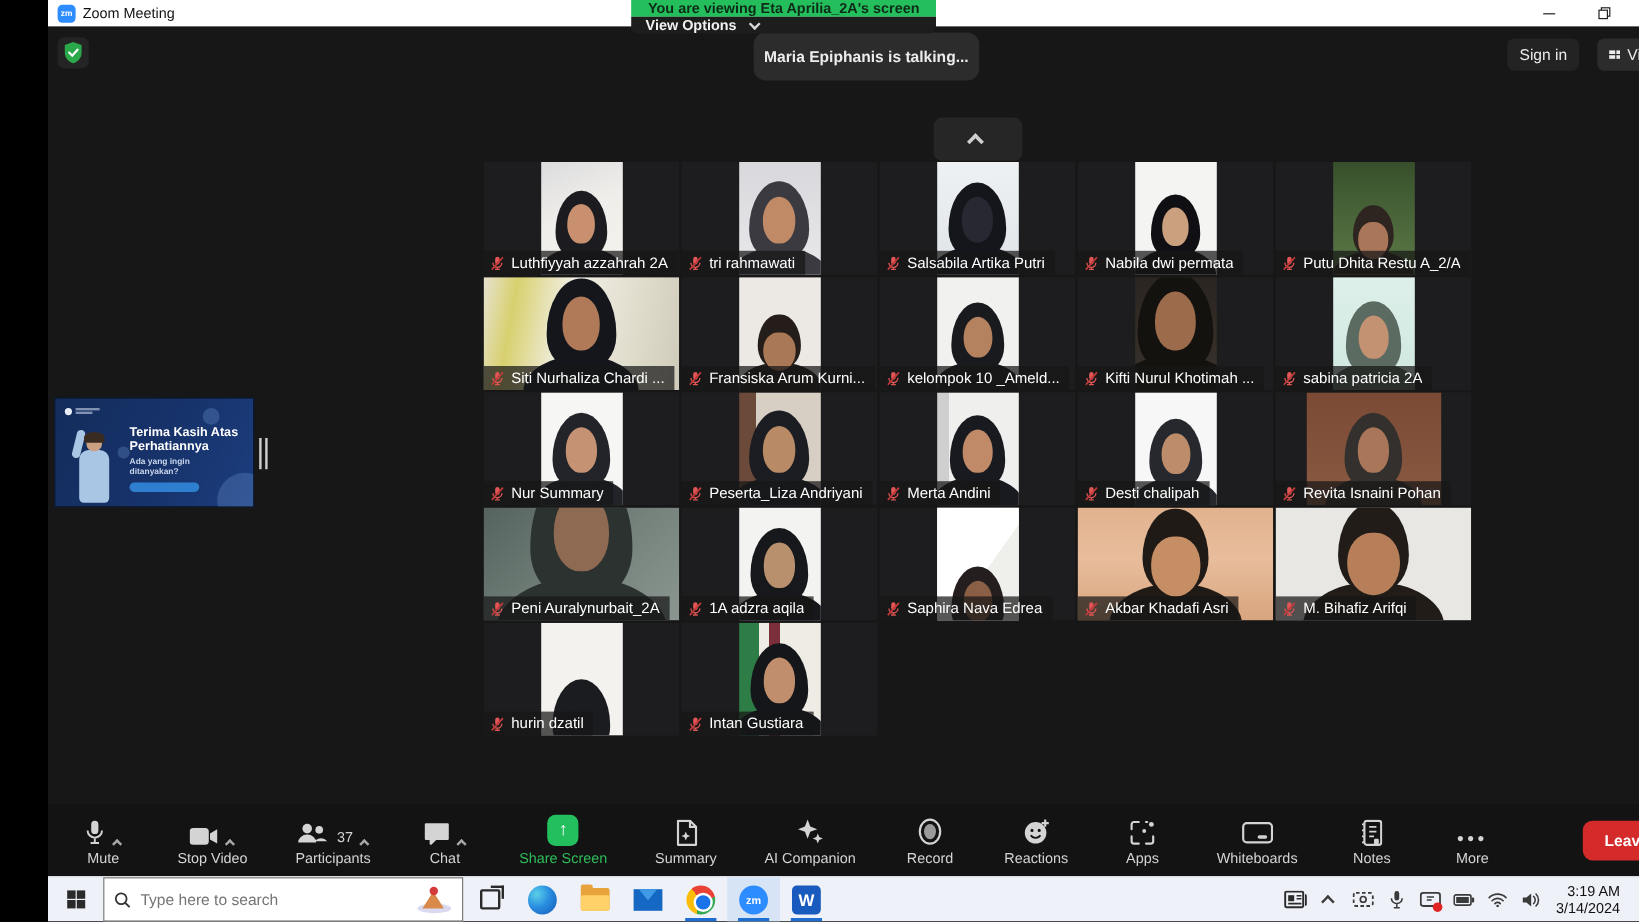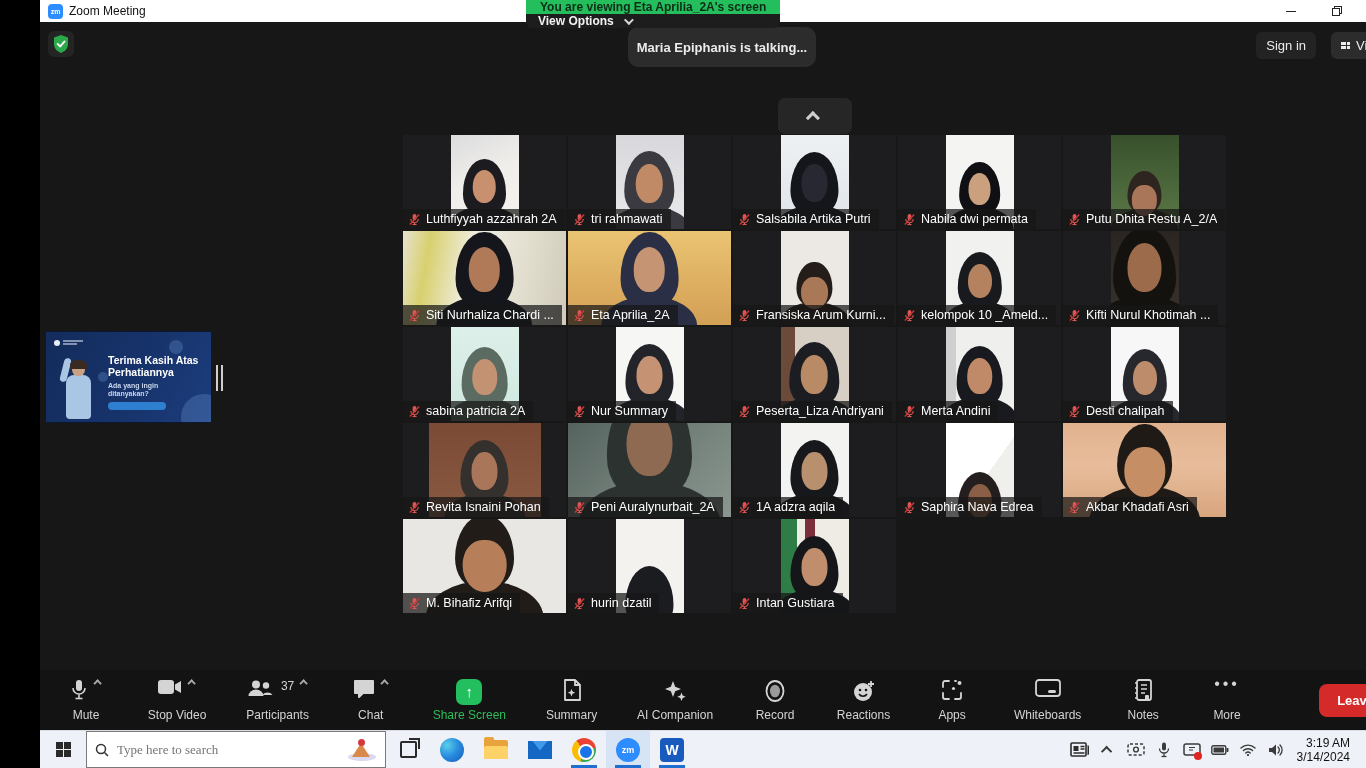--- a/index.html
+++ b/index.html
@@ -63,35 +63,35 @@
   .th-hair { position:absolute; left:12px; top:0; width:17px; height:9px; border-radius:50% 50% 0 0; background:#3a2b22; }
   .th-body { position:absolute; left:8px; top:15px; width:25px; height:44px; border-radius:8px 8px 4px 4px; background:#a9c6e4; }
   .th-arm { position:absolute; left:4px; top:-2px; width:7px; height:24px; border-radius:4px; background:#a9c6e4; transform:rotate(14deg); }
   .drag-handle { position:absolute; left:176px; top:343px; display:flex; gap:3px; cursor:ew-resize; }
   .drag-handle i { width:2px; height:26px; background:#cfcfcf; }
 
   
   .toolbar { position:absolute; left:0; top:670px; width:1366px; height:60px; background:#131313; display:flex; align-items:center; padding:0 14px; z-index:20; }
   .titems { flex:1; display:flex; justify-content:space-between; align-items:center; margin:0 70px 0 10px; }
   .titem { display:flex; flex-direction:column; align-items:center; gap:3px; color:#d4d4d4; font-size:12px; cursor:pointer; min-width:44px; }
-  .ticon-row { display:flex; align-items:flex-start; gap:8px; height:26px; }
+  .ticon-row { display:flex; align-items:flex-end; gap:8px; height:26px; }
   .t-chev { width:6px; height:6px; border-left:2px solid #a8a8a8; border-top:2px solid #a8a8a8; transform:rotate(45deg) translateY(2px); }
   .t-badge { font-size:12px; color:#d4d4d4; }
   .share-label { color:#2ebd59; }
   .share-ic { width:26px; height:26px; border-radius:7px; background:#23bf5f; color:#fff; font-size:15px; font-weight:bold; display:flex; align-items:center; justify-content:center; }
   .leave-btn { background:#d42a2a; color:#fff; font-size:13px; font-weight:bold; padding:9px 18px; border-radius:8px; cursor:pointer; }
   .dots3 { letter-spacing:3px; font-size:16px; color:#d4d4d4; line-height:10px; }
 
   
   .taskbar { position:absolute; left:0; top:730px; width:1366px; height:38px; background:#eef1f7; border-top:1px solid #d9dde4; display:flex; align-items:stretch; z-index:50; }
   .tb-start { width:46px; display:flex; align-items:center; justify-content:center; cursor:pointer; }
   .win-logo { display:grid; grid-template-columns:7px 7px; grid-template-rows:7px 7px; gap:1px; }
   .win-logo i { background:#2a2a2a; }
   .tb-search { width:300px; background:#fff; border:1px solid #7a7a7a; display:flex; align-items:center; padding:0 8px; gap:8px; }
-  .tb-search input { border:none; outline:none; flex:1; font-size:13px; color:#333; font-family:Liberation Serif, serif; background:transparent; }
+  .tb-search input { border:none; outline:none; flex:1; font-size:13px; color:#333; font-family:Liberation Sans, sans-serif; background:transparent; }
   .cake { position:relative; width:30px; height:24px; }
   .cake .plate { position:absolute; left:1px; bottom:1px; width:28px; height:8px; border-radius:50%; background:#d9d9ef; }
   .cake .slice { position:absolute; left:5px; bottom:5px; width:0; height:0; border-left:9px solid transparent; border-right:9px solid transparent; border-bottom:14px solid #d98a4b; }
   .cake .berry { position:absolute; left:11px; bottom:16px; width:7px; height:7px; border-radius:50%; background:#d43a3a; }
   .tb-slot { width:44px; display:flex; align-items:center; justify-content:center; cursor:pointer; position:relative; }
   .tb-slot.active { background:#d7e4f5; }
   .tb-slot.uline::after { content:''; position:absolute; left:9px; right:9px; bottom:0; height:3px; background:#1f6fd1; }
   .taskview { width:17px; height:17px; border:2px solid #2a2a2a; border-radius:2px; position:relative; background:#eef1f7; }
   .taskview::after { content:''; position:absolute; right:-5px; top:-5px; width:9px; height:9px; border:2px solid #2a2a2a; border-left:none; border-bottom:none; }
   .ic-edge { width:24px; height:24px; border-radius:50%; background:radial-gradient(circle at 30% 30%, #5ad0e8 0%, #2a8fe0 45%, #1457b8 100%); }
@@ -279,39 +279,20 @@
               <rect x="5" y="1" width="4" height="7" rx="2" fill="#e05555"></rect>
               <path d="M3 6.5 a4 4 0 0 0 8 0" fill="none" stroke="#e05555" stroke-width="1.2"></path>
               <line x1="7" y1="10.5" x2="7" y2="12" stroke="#e05555" stroke-width="1.2"></line>
               <line x1="4.8" y1="12.4" x2="9.2" y2="12.4" stroke="#e05555" stroke-width="1.2"></line>
               <line x1="2" y1="12.5" x2="12" y2="1.5" stroke="#c03a3a" stroke-width="1.6"></line>
             </svg>
             <span>Siti Nurhaliza Chardi ...</span>
           </div>
         </div>
         <div class="tile">
-          <div class="vid f" style="background: linear-gradient(rgb(233, 196, 115) 0%, rgb(221, 173, 96) 60%, rgb(210, 160, 85) 100%);">
-            <div class="person" style="width: 77.5px; height: 93px; bottom: -4px; transform: translateX(-50%);">
-              <div class="p-shoulders" style="background: rgb(42, 47, 69);"></div>
-              <div class="p-head" style="width: 74%; height: 82%; bottom: 22%; border-radius: 50% 50% 44% 44% / 60% 60% 38% 38%; background: rgb(42, 47, 69);"></div>
-              <div class="p-face" style="width: 40%; height: 48%; bottom: 40%; border-radius: 50% 50% 46% 46%; background: rgb(197, 148, 114);"></div>
-            </div>
-          </div>
-          <div class="nameplate">
-            <svg width="13" height="13" viewBox="0 0 14 14">
-              <rect x="5" y="1" width="4" height="7" rx="2" fill="#e05555"></rect>
-              <path d="M3 6.5 a4 4 0 0 0 8 0" fill="none" stroke="#e05555" stroke-width="1.2"></path>
-              <line x1="7" y1="10.5" x2="7" y2="12" stroke="#e05555" stroke-width="1.2"></line>
-              <line x1="4.8" y1="12.4" x2="9.2" y2="12.4" stroke="#e05555" stroke-width="1.2"></line>
-              <line x1="2" y1="12.5" x2="12" y2="1.5" stroke="#c03a3a" stroke-width="1.6"></line>
-            </svg>
-            <span>Eta Aprilia_2A</span>
-          </div>
-        </div>
-        <div class="tile">
           <div class="vid p" style="background: rgb(236, 233, 228);">
             <div class="person" style="width: 57.5px; height: 69px; bottom: -2px; transform: translateX(-50%);">
               <div class="p-shoulders" style="background: rgb(36, 29, 26);"></div>
               <div class="p-head" style="width: 62%; height: 64%; bottom: 30%; border-radius: 50% 50% 38% 38% / 62% 62% 42% 42%; background: rgb(36, 29, 26);"></div>
               <div class="p-face" style="width: 46%; height: 46%; bottom: 26%; border-radius: 46% 46% 50% 50%; background: rgb(169, 120, 86);"></div>
             </div>
           </div>
           <div class="nameplate">
             <svg width="13" height="13" viewBox="0 0 14 14">
               <rect x="5" y="1" width="4" height="7" rx="2" fill="#e05555"></rect>

